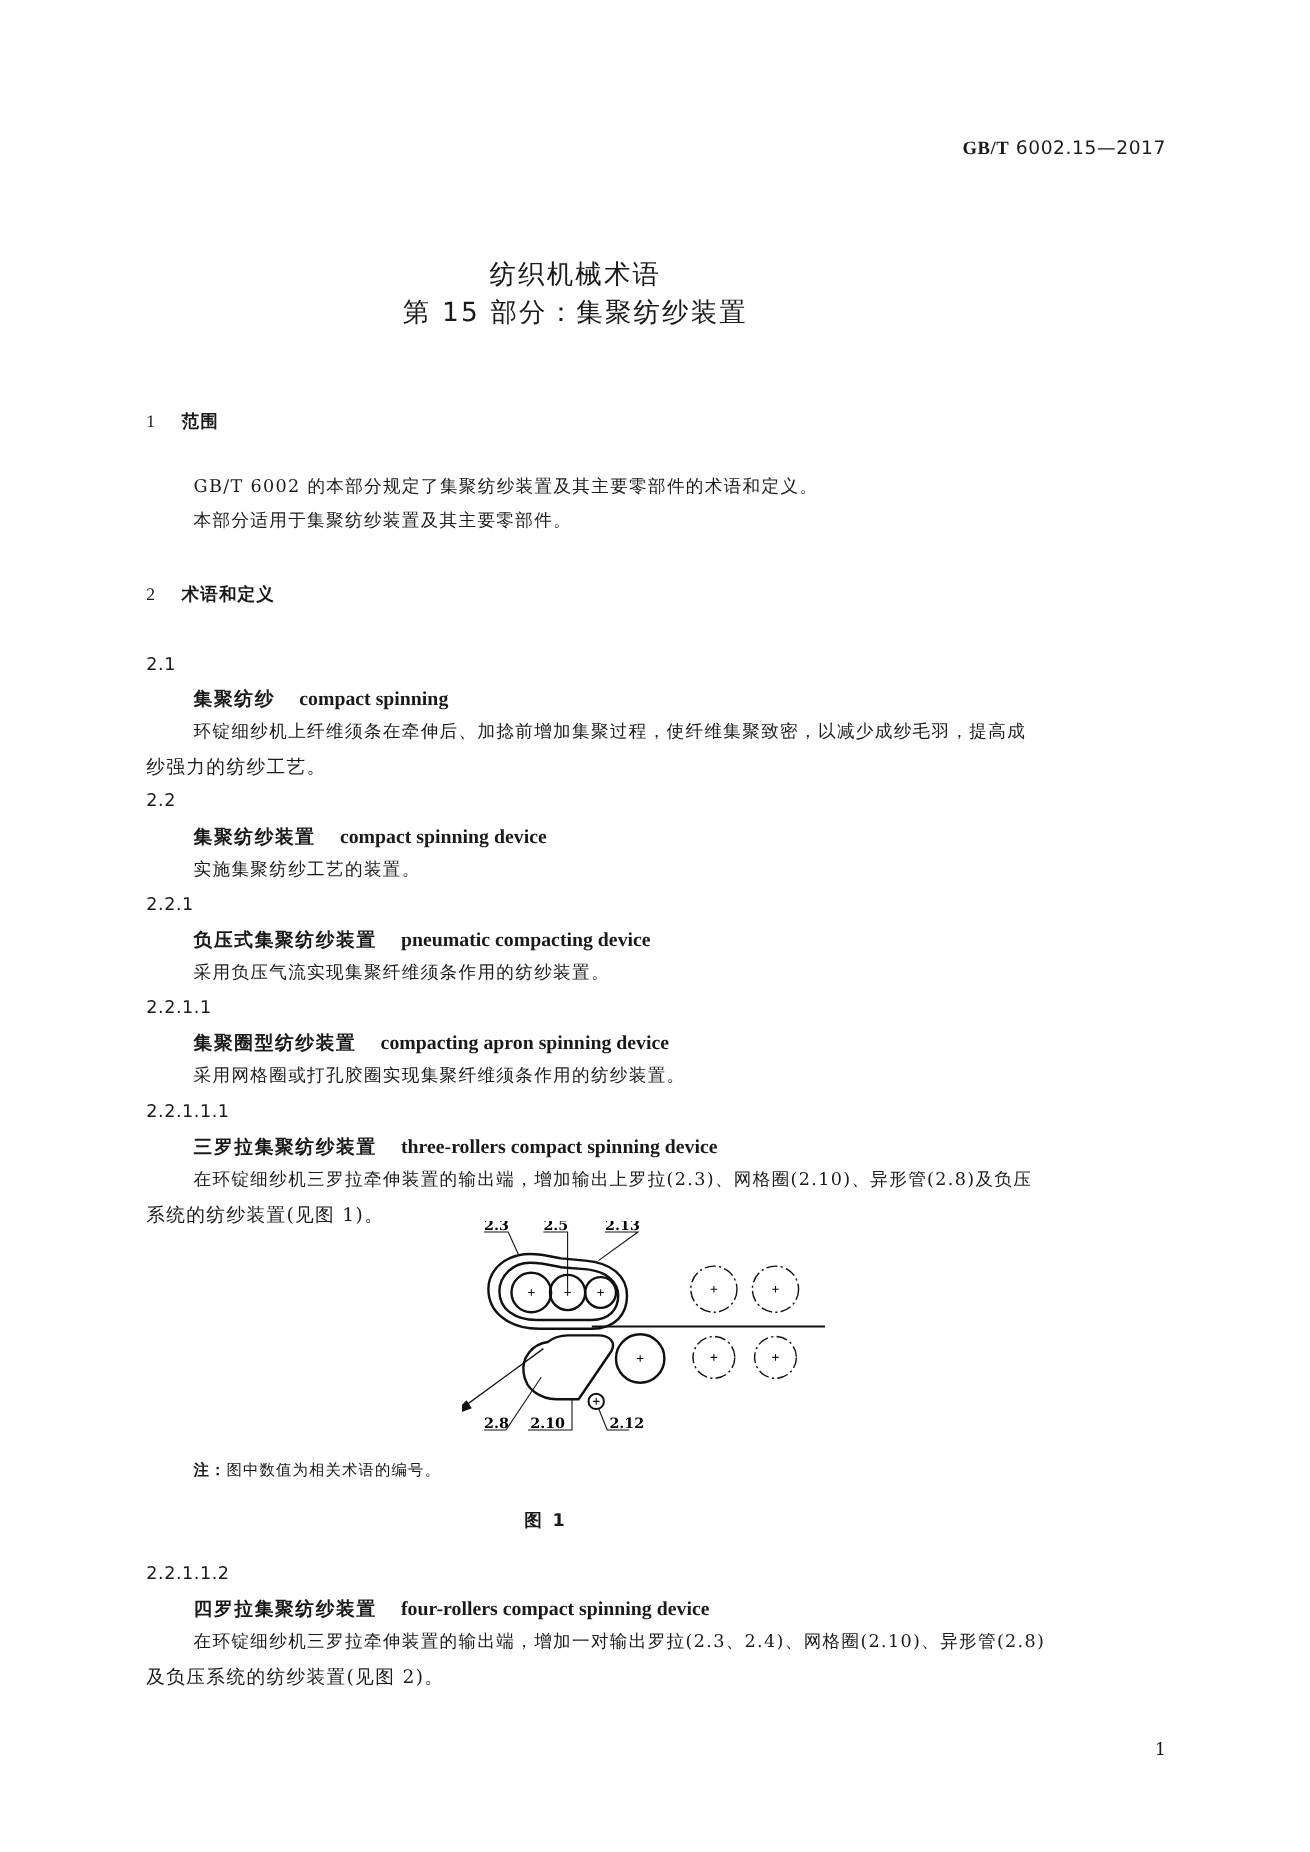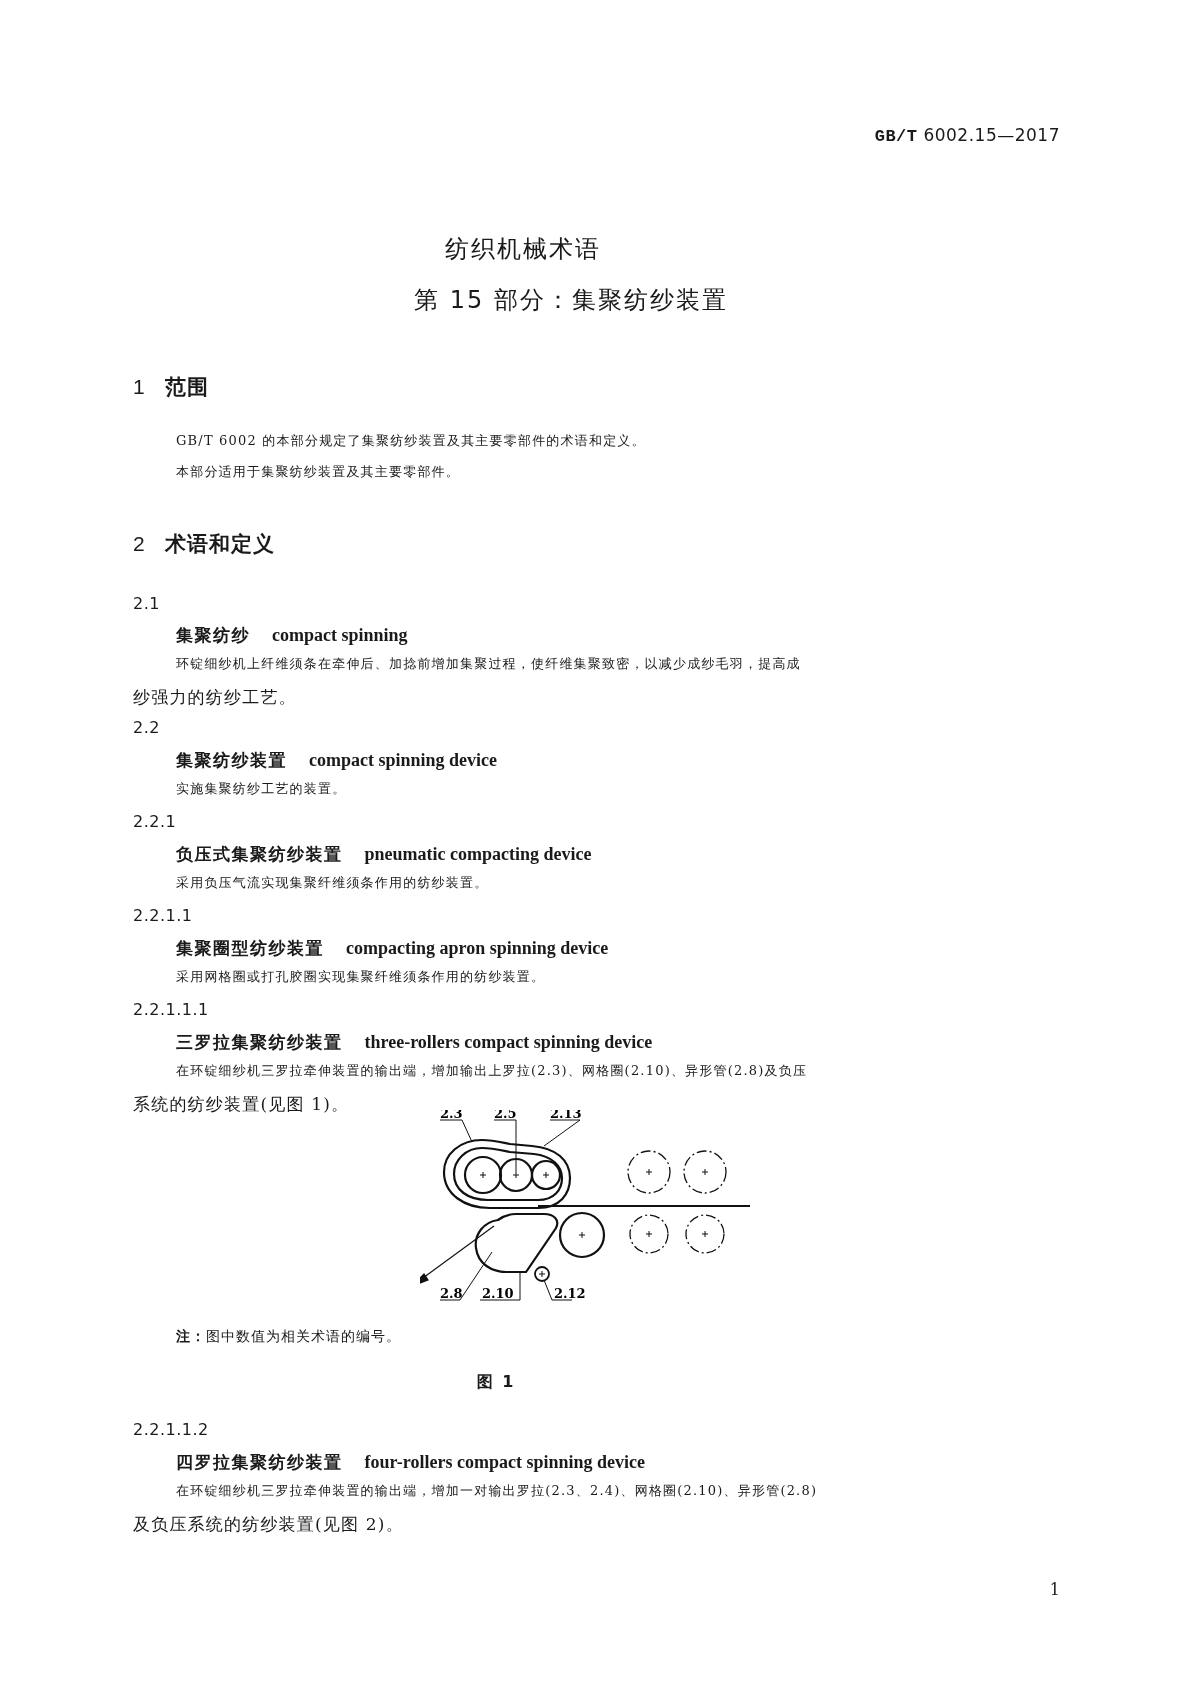--- a/index.html
+++ b/index.html
@@ -1,26 +1,26 @@
 <!DOCTYPE html>
 <html><head>
   <meta charset="utf-8">
   <style>
     html, body { margin: 0; padding: 0; background: #ffffff; }
     body { width: 1191px; height: 1684px; position: relative; overflow: hidden; color: #1a1a1a;
            font-family: "DejaVu Serif", "Liberation Serif", serif; }
     .abs { position: absolute; white-space: nowrap; }
     .std-no { right: 131px; top: 125px; font-size: 17px; letter-spacing: 0.5px; }
-    .std-no b { font-family: Liberation Mono, monospace; font-weight: bold; margin-left: 26px; }
+    .std-no b { font-family: Liberation Serif, serif; font-weight: bold; margin-left: 26px; }
     .std-no span { font-family: "DejaVu Sans", sans-serif; }
     .title { left: 0; width: 1046px; text-align: center; font-family: "DejaVu Sans", sans-serif;
              font-size: 24px; letter-spacing: 2px; }
-    .h1 { left: 133px; font-family: Liberation Sans, sans-serif; font-size: 21px; font-weight: bold; letter-spacing: 1px; }
+    .h1 { left: 133px; font-family: Liberation Serif, serif; font-size: 16px; font-weight: bold; letter-spacing: 1px; }
     .h1 .num { display: inline-block; width: 32px; font-weight: normal; }
-    .para { left: 176px; font-size: 13px; letter-spacing: 1.2px; }
+    .para { left: 176px; font-size: 16px; letter-spacing: 1.2px; }
     .para-wrap { left: 133px; font-size: 17px; letter-spacing: 1.2px; }
     .secno { left: 133px; font-family: "DejaVu Sans", sans-serif; font-size: 16px; letter-spacing: 0.5px; }
     .term { left: 176px; font-size: 17px; font-weight: bold; }
     .term .zh { font-family: "DejaVu Sans", sans-serif; letter-spacing: 1.5px; }
     .term .en { font-family: "Liberation Serif", serif; margin-left: 22px; font-size: 18px; }
     .note { left: 176px; font-size: 14px; letter-spacing: 1px; }
     .note b { font-family: "DejaVu Sans", sans-serif; }
     .figcap { left: 0; width: 992px; text-align: center; font-family: "DejaVu Sans", sans-serif;
               font-size: 16px; font-weight: bold; letter-spacing: 2px; }
     .pageno { right: 131px; top: 1580px; font-size: 16px; }
@@ -29,21 +29,21 @@
   </style>
 </head>
 <body>
 
 <div class="abs std-no">
   <b>GB/T</b>
   <span>6002.15—2017</span>
 </div>
 
 <div class="abs title" style="top:233px;">纺织机械术语</div>
-<div class="abs title" style="top:284px;padding-left:48px;">第 15 部分：集聚纺纱装置</div>
+<div class="abs title" style="top:268px;">第 15 部分：集聚纺纱装置</div>
 
 <div class="abs h1" style="top:373px;">
   <span class="num">1</span><span>范围</span>
 </div>
 <div class="abs para" style="top:432px;">GB/T 6002 的本部分规定了集聚纺纱装置及其主要零部件的术语和定义。</div>
 <div class="abs para" style="top:463px;">本部分适用于集聚纺纱装置及其主要零部件。</div>
 
 <div class="abs h1" style="top:530px;">
   <span class="num">2</span><span>术语和定义</span>
 </div>

